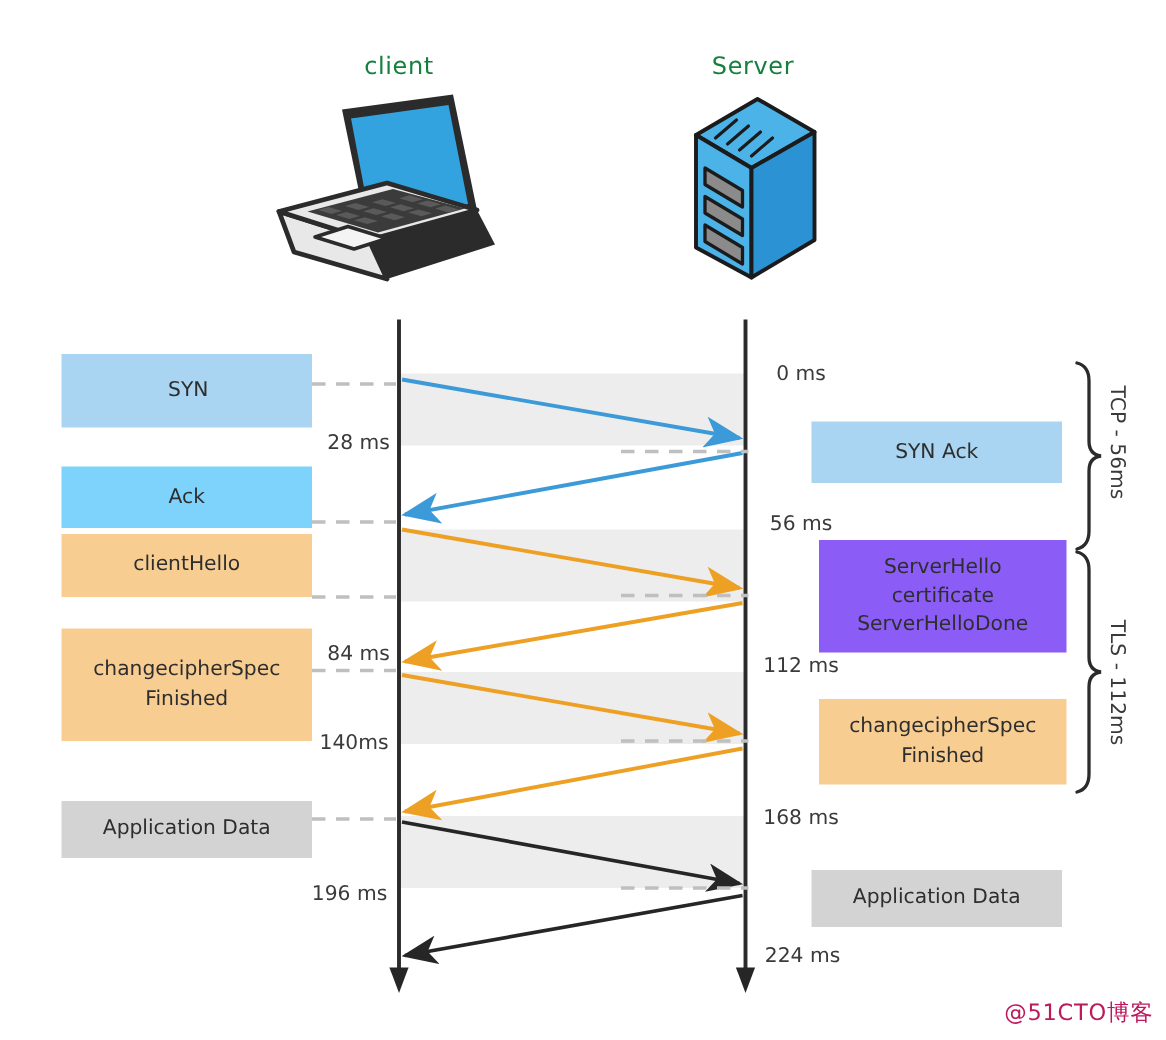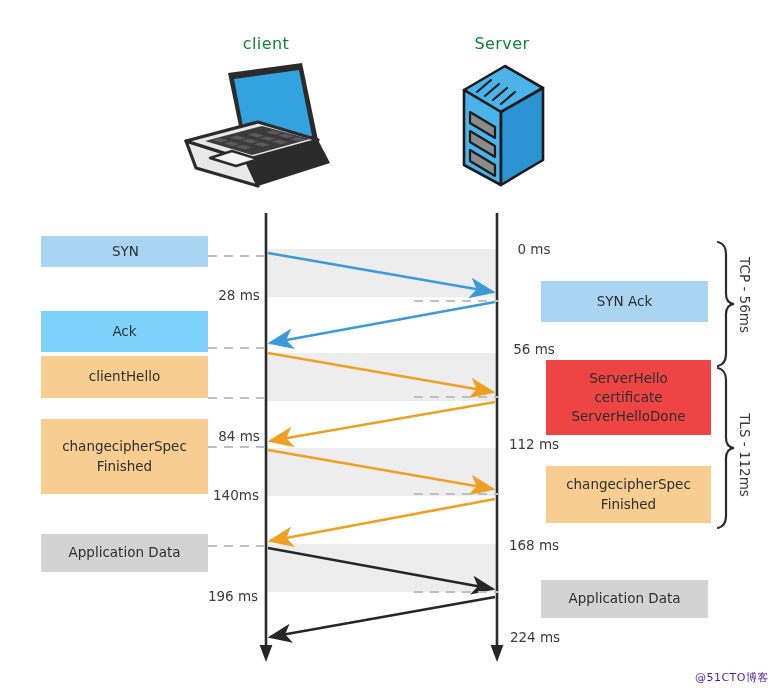--- a/index.html
+++ b/index.html
@@ -63,22 +63,22 @@
     font-size: 13.5px;
     color: #3a3a3a;
     white-space: nowrap;
     transform: rotate(90deg);
     transform-origin: center center;
   }
   .watermark {
     position: absolute;
     right: 8px;
     bottom: 8px;
-    font-size: 11px;
-    color: #4c1d95;
+    font-size: 15px;
+    color: #be185d;
     letter-spacing: 0.5px;
     pointer-events: auto;
   }
 </style>
 </head>
 <body>
 
 <div id="stage">
 
   <svg width="777" height="693" xmlns="http://www.w3.org/2000/svg">
@@ -207,21 +207,21 @@
     <g fill="none" stroke="#2b2b2b" stroke-width="2.2" stroke-linecap="round">
       <path d="M718,368 q8,2 8,12 l0,58 q0,9 8,10 q-8,1 -8,10 l0,58 q0,10 -8,12"></path>
     </g>
   </svg>
 
   <div class="overlay">
 
     <div class="node endpoint-label" style="left:216px; top:31px; width:100px; height:24px;">client</div>
     <div class="node endpoint-label" style="left:452px; top:31px; width:100px; height:24px;">Server</div>
 
-    <div class="node msg-box" style="left:41px; top:236px; width:167px; height:31px; background:#a9d5f2;padding-left:8px;">
+    <div class="node msg-box" style="left:41px; top:236px; width:167px; height:49px; background:#a9d5f2;padding-left:8px;">
       <span class="line">SYN</span>
     </div>
 
     <div class="node msg-box" style="left:41px; top:311px; width:167px; height:41px; background:#7dd3fc;">
       <span class="line">Ack</span>
     </div>
 
     <div class="node msg-box" style="left:41px; top:356px; width:167px; height:42px; background:#f7cd92;">
       <span class="line">clientHello</span>
     </div>
@@ -232,21 +232,21 @@
     </div>
 
     <div class="node msg-box" style="left:41px; top:534px; width:167px; height:38px; background:#d3d3d3;">
       <span class="line">Application Data</span>
     </div>
 
     <div class="node msg-box" style="left:541px; top:281px; width:167px; height:41px; background:#a9d5f2;">
       <span class="line">SYN Ack</span>
     </div>
 
-    <div class="node msg-box" style="left:546px; top:360px; width:165px; height:75px; background:#ef4444;">
+    <div class="node msg-box" style="left:546px; top:360px; width:165px; height:75px; background:#8b5cf6;">
       <span class="line">ServerHello</span>
       <span class="line">certificate</span>
       <span class="line">ServerHelloDone</span>
     </div>
 
     <div class="node msg-box" style="left:546px; top:466px; width:165px; height:57px; background:#f7cd92;">
       <span class="line">changecipherSpec</span>
       <span class="line">Finished</span>
     </div>
 

